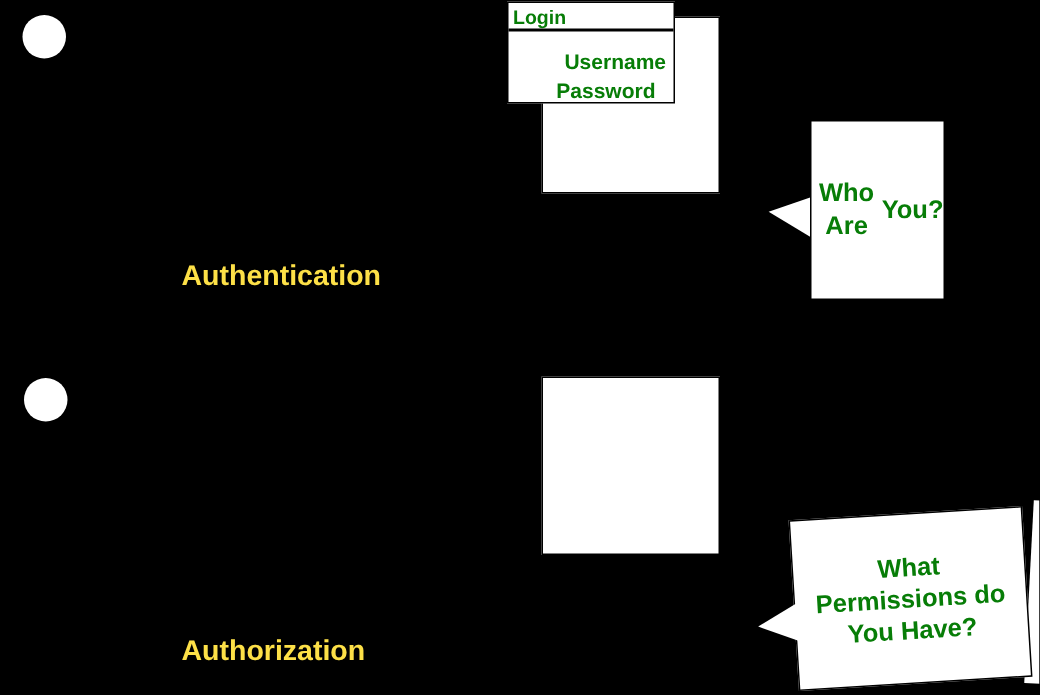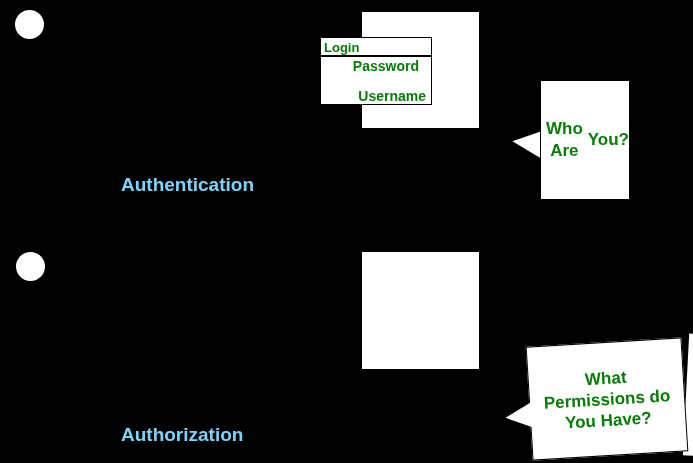--- a/index.html
+++ b/index.html
@@ -12,21 +12,21 @@
     position:absolute;width:29px;height:29px;border-radius:50%;
     background:#ffffff;
   }
   .whitebox{
     position:absolute;background:#ffffff;border:1px solid #000;
     box-sizing:border-box;
   }
   
   #app-window-top{left:361px;top:11px;width:119px;height:118px;z-index:2;}
   
-  #login-form{left:320px;top:1px;width:112px;height:68px;z-index:3;margin-top:36px;}
+  #login-form{left:338px;top:1px;width:112px;height:68px;z-index:3;}
   #login-title{
     font-size:13px;font-weight:bold;color:#077d07;
     padding:2px 0 0 3px;height:15px;border-bottom:2px solid #000;
   }
   .login-field{
     font-size:14px;font-weight:bold;color:#077d07;text-align:right;
     line-height:19px;
   }
   #login-field-username{margin-top:11px;padding-right:5px;}
   #login-field-password{padding-right:12px;}
@@ -35,21 +35,21 @@
     left:540px;top:80px;width:90px;height:120px;z-index:2;
     display:flex;align-items:center;justify-content:center;
     text-align:center;color:#077d07;font-weight:bold;font-size:17px;line-height:22px;
   }
   #bubble-who-tail{
     left:508px;top:129px;width:34px;height:32px;background:#ffffff;z-index:1;
     clip-path:polygon(13% 38%, 100% 6%, 100% 94%);
   }
   
   .section-label{
-    position:absolute;color:#7dd3fc;font-weight:bold;font-size:19px;
+    position:absolute;color:#fde047;font-weight:bold;font-size:19px;
     letter-spacing:0px;white-space:nowrap;
   }
   #label-authentication{left:121px;top:174px;}
   #label-authorization{left:121px;top:424px;}
   
   #app-window-bottom{left:361px;top:251px;width:119px;height:119px;z-index:2;}
   
   #back-card-sliver{
     left:686px;top:334px;width:24px;height:122px;background:#ffffff;
     transform:rotate(3deg);z-index:1;
@@ -70,22 +70,22 @@
 <body>
 
 <div id="canvas">
 
   <div class="circle" style="left:15px;top:10px;"></div>
 
   <div class="whitebox" id="app-window-top"></div>
 
   <div class="whitebox" id="login-form">
     <div id="login-title">Login</div>
+    <div class="login-field" id="login-field-username">Username</div>
     <div class="login-field" id="login-field-password">Password</div>
-    <div class="login-field" id="login-field-username">Username</div>
   </div>
 
   <div class="abs" id="bubble-who-tail"></div>
   <div class="whitebox" id="bubble-who">
     <div>Who Are</div>
     <div>You?</div>
   </div>
 
   <div class="section-label" id="label-authentication">Authentication</div>
 

